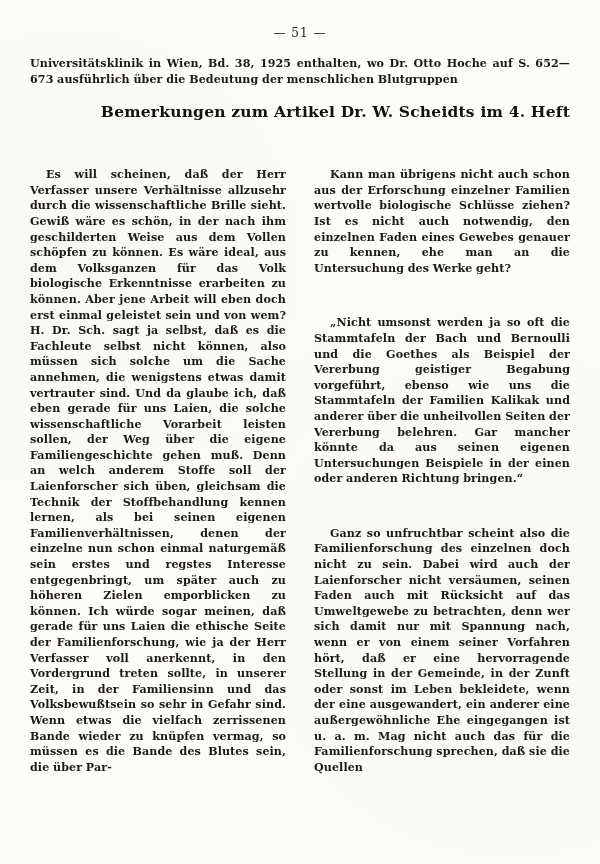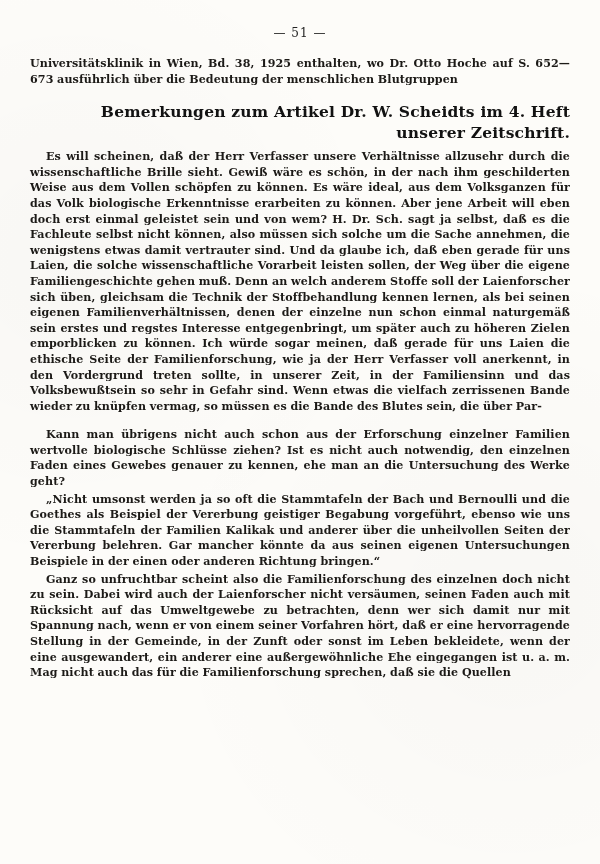--- a/index.html
+++ b/index.html
@@ -36,42 +36,42 @@
 
   
   .fraktur {
     font-family: "DejaVu Serif", serif;
     font-weight: 600;
     letter-spacing: 0.1px;
   }
 
   .cols {
     display: flex;
-    gap: 11px;
-    flex-direction: column;
+    gap: 28px;
   }
   .col {
     flex: 1 1 0;
     min-width: 0;
   }
 
   .para {
     font-size: 11.1px;
     line-height: 15.6px;
     text-align: justify;
     text-justify: inter-word;
     margin: 0 0 2px 0;
     font-family: "DejaVu Serif", serif;
     font-weight: 600;
     color: #1c1a17;
     word-spacing: -0.3px;
     -webkit-font-smoothing: none;
   }
   .para.indent {
     text-indent: 16px;
+    margin-top: 39px;
   }
 
   .top-section {
     margin-bottom: 10px;
   }
 
   .headline-block {
     text-align: right;
     margin: 12px 0 6px 0;
   }
@@ -104,21 +104,20 @@
   <div class="page-number">— 51 —</div>
 
   <div class="cols top-section">
     <div class="col">
       <p class="para fraktur">Universitätsklinik in Wien, Bd. 38, 1925 enthalten, wo Dr. Otto Hoche auf S. 652—673 ausführlich über die Bedeutung der menschlichen Blutgruppen</p>
     </div>
   </div>
 
   <div class="headline-block">
     <div class="headline fraktur">Bemerkungen zum Artikel Dr. W. Scheidts im 4. Heft</div>
-    <div class="headline fraktur">unserer Zeitschrift.</div>
   </div>
 
 
   <div class="cols">
     <div class="col">
       <p class="para fraktur indent">Es will scheinen, daß der Herr Verfasser unsere Verhältnisse allzusehr durch die wissenschaftliche Brille sieht. Gewiß wäre es schön, in der nach ihm geschilderten Weise aus dem Vollen schöpfen zu können. Es wäre ideal, aus dem Volksganzen für das Volk biologische Erkenntnisse erarbeiten zu können. Aber jene Arbeit will eben doch erst einmal geleistet sein und von wem? H. Dr. Sch. sagt ja selbst, daß es die Fachleute selbst nicht können, also müssen sich solche um die Sache annehmen, die wenigstens etwas damit vertrauter sind. Und da glaube ich, daß eben gerade für uns Laien, die solche wissenschaftliche Vorarbeit leisten sollen, der Weg über die eigene Familiengeschichte gehen muß. Denn an welch anderem Stoffe soll der Laienforscher sich üben, gleichsam die Technik der Stoffbehandlung kennen lernen, als bei seinen eigenen Familienverhältnissen, denen der einzelne nun schon einmal naturgemäß sein erstes und regstes Interesse entgegenbringt, um später auch zu höheren Zielen emporblicken zu können. Ich würde sogar meinen, daß gerade für uns Laien die ethische Seite der Familienforschung, wie ja der Herr Verfasser voll anerkennt, in den Vordergrund treten sollte, in unserer Zeit, in der Familiensinn und das Volksbewußtsein so sehr in Gefahr sind. Wenn etwas die vielfach zerrissenen Bande wieder zu knüpfen vermag, so müssen es die Bande des Blutes sein, die über Par-</p>
     </div>
     <div class="col">
       <p class="para fraktur indent">Kann man übrigens nicht auch schon aus der Erforschung einzelner Familien wertvolle biologische Schlüsse ziehen? Ist es nicht auch notwendig, den einzelnen Faden eines Gewebes genauer zu kennen, ehe man an die Untersuchung des Werke geht?</p>
       <p class="para fraktur indent">„Nicht umsonst werden ja so oft die Stammtafeln der Bach und Bernoulli und die Goethes als Beispiel der Vererbung geistiger Begabung vorgeführt, ebenso wie uns die Stammtafeln der Familien Kalikak und anderer über die unheilvollen Seiten der Vererbung belehren. Gar mancher könnte da aus seinen eigenen Untersuchungen Beispiele in der einen oder anderen Richtung bringen.“</p>

